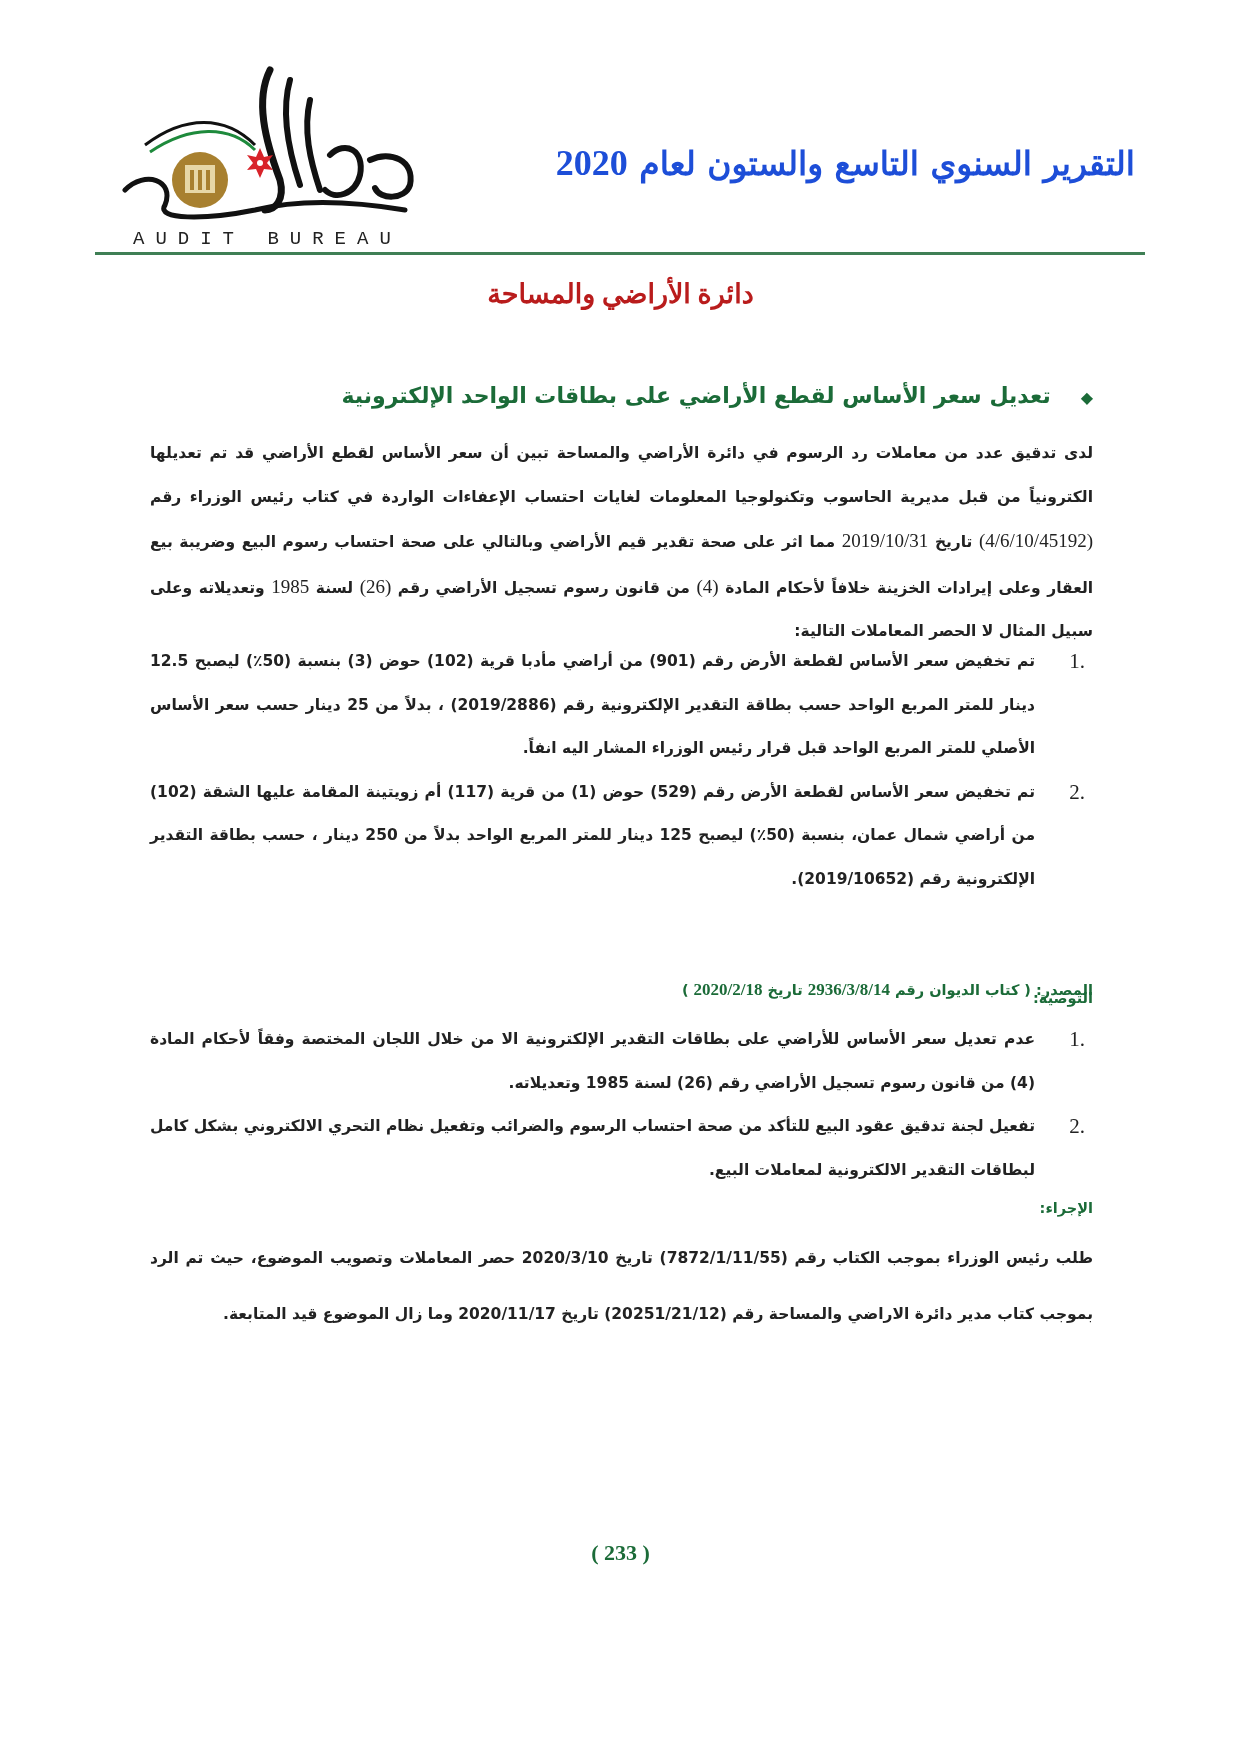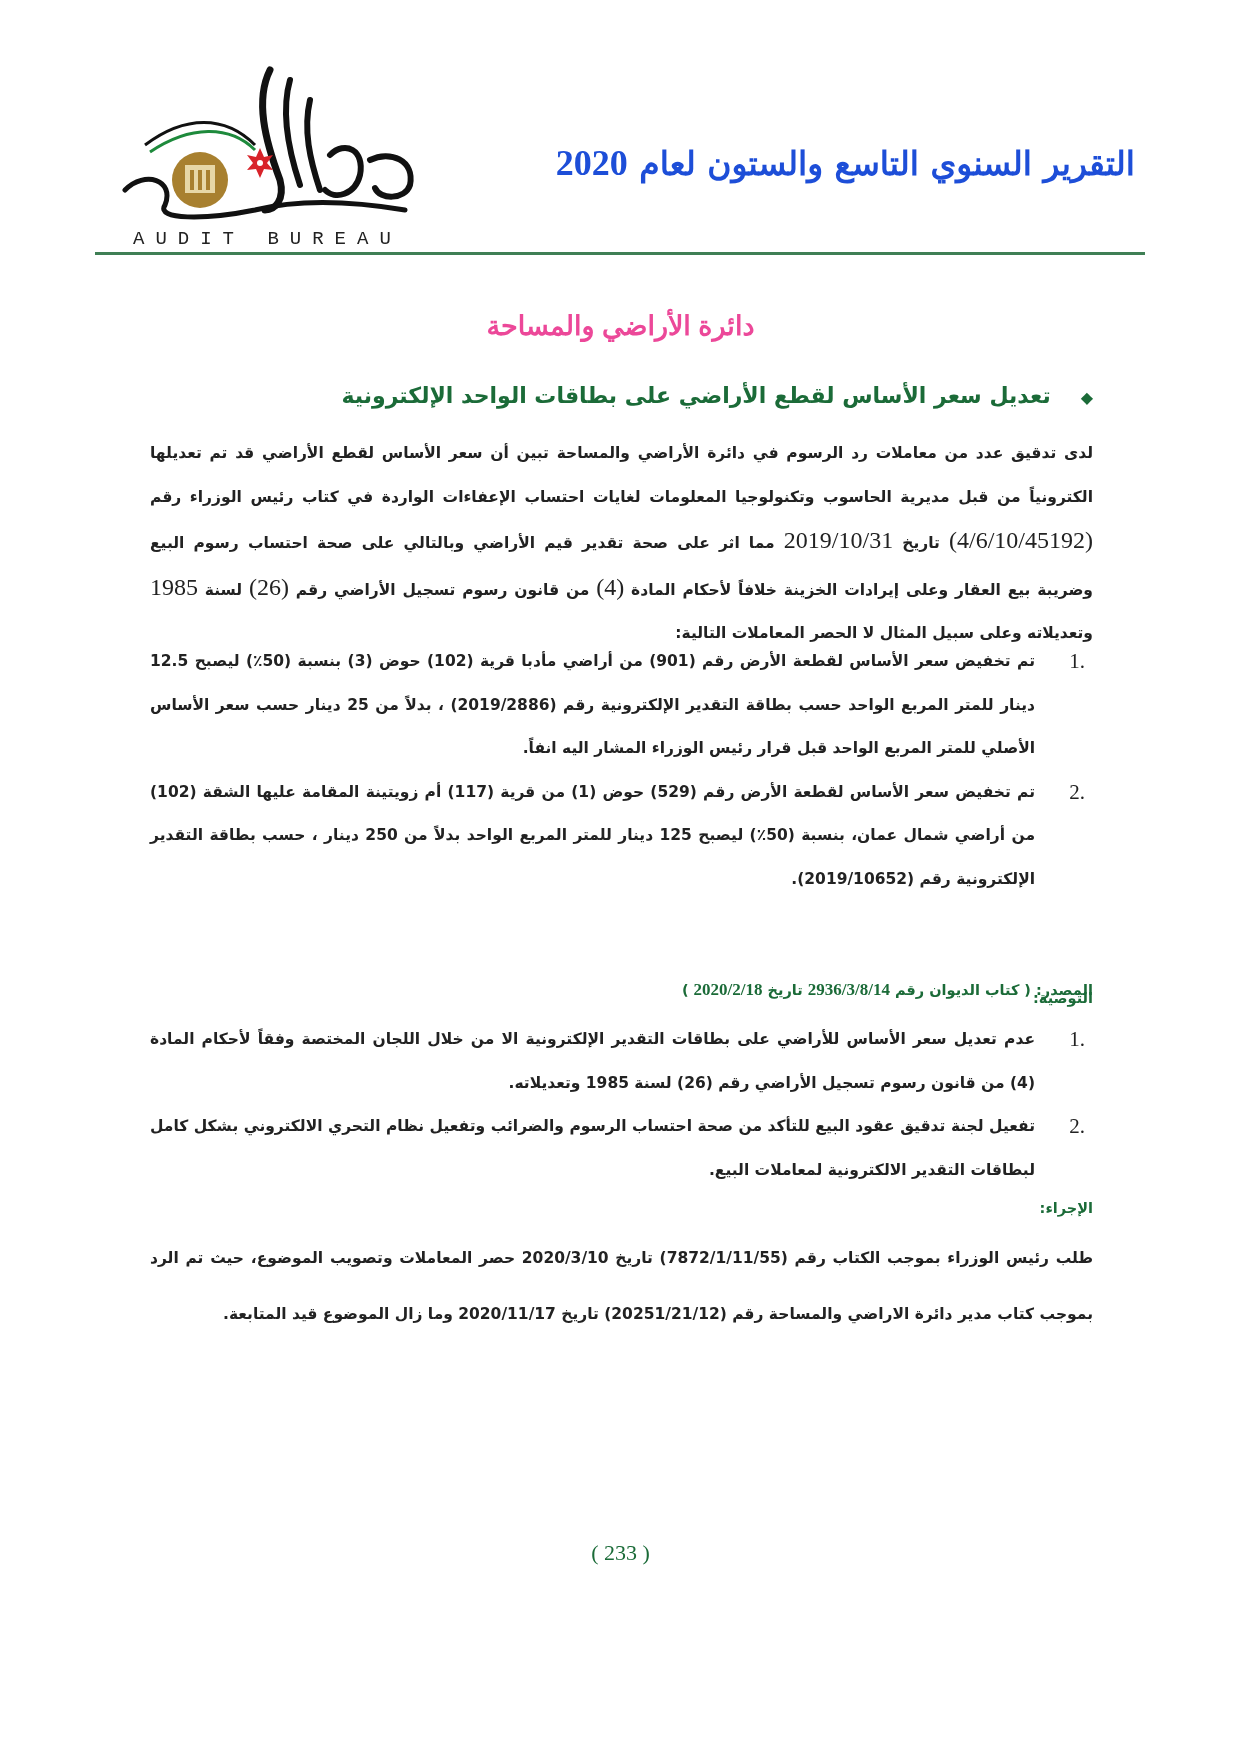--- a/index.html
+++ b/index.html
@@ -12,46 +12,46 @@
   .logo { position: absolute; left: 10px; top: 0; width: 330px; height: 190px; }
   .logo svg { width: 100%; height: 100%; }
   .logo-caption { position: absolute; left: 28px; top: 168px; font-family: Liberation Mono, monospace;
                   font-size: 19px; letter-spacing: 11px; color: #222; }
   .report-title { position: absolute; right: 10px; top: 82px; direction: rtl;
                   font-family: "DejaVu Serif", serif; font-size: 33px; color: #1d4ed8; font-weight: bold; white-space: nowrap; }
   .report-title .yr { font-family: "Liberation Serif", serif; font-weight: bold; font-size: 36px; }
   .header-rule { position: absolute; left: 95px; top: 252px; width: 1050px; height: 3px; background: #3f7f55; }
 
   .dept-title { position: absolute; left: 0; right: 0; top: 278px; text-align: center; direction: rtl;
-                font-family: Liberation Sans, sans-serif; font-weight: bold; font-size: 27px; color: #ec4899; margin-top: 32px; }
+                font-family: Liberation Serif, serif; font-weight: bold; font-size: 27px; color: #b91c1c; }
 
   .content { position: absolute; left: 150px; width: 943px; direction: rtl; text-align: justify; }
   .section-title { position: absolute; right: 148px; top: 383px; direction: rtl; font-weight: bold;
                    font-size: 22px; color: #1b6b38; white-space: nowrap; }
   .section-title .bullet { display: inline-block; margin-left: 30px; color: #1b6b38; font-size: 16px; }
 
   .para { top: 432px; font-size: 15.5px; font-weight: bold; line-height: 43.5px; color: #222; }
-  .para .num, .li .num, .action .num { font-family: "Liberation Serif", serif; font-weight: normal; font-size: 24px; }
+  .para .num, .li .num, .action .num { font-family: "Liberation Serif", serif; font-weight: normal; font-size: 19px; }
 
   .list { position: absolute; left: 150px; width: 943px; direction: rtl; }
   .li { position: relative; padding-right: 58px; font-size: 15.5px; font-weight: bold; line-height: 43.5px; text-align: justify; color: #222; }
   .li .marker { position: absolute; right: 8px; top: 0; font-family: "Liberation Serif", serif; font-weight: normal; font-size: 21px; }
 
   .list-findings { top: 640px; }
   .source { position: absolute; right: 148px; top: 944px; direction: rtl; font-weight: bold; font-size: 14.5px; color: #1b6b38; white-space: nowrap; margin-top: 36px; }
   .source .num { font-family: "Liberation Serif", serif; font-weight: bold; font-size: 17px; }
 
   .subhead { position: absolute; right: 148px; direction: rtl; font-weight: bold; font-size: 14.5px; color: #1b6b38; }
   .rec-head { top: 990px; }
   .list-recs { top: 1018px; }
   .act-head { top: 1200px; }
   .action { top: 1230px; font-size: 15.5px; font-weight: bold; line-height: 56px; color: #222; }
 
   .page-number { position: absolute; left: 0; right: 0; top: 1540px; text-align: center;
-                 font-family: "Liberation Serif", serif; font-weight: normal; font-size: 22px; color: #1b6b38; }
+                 font-family: "Liberation Serif", serif; font-weight: bold; font-size: 22px; color: #1b6b38; }
 </style>
 </head>
 <body>
 
 <div class="page">
 
   <div class="header">
     <div class="logo">
       <svg viewBox="0 0 330 190">
 

